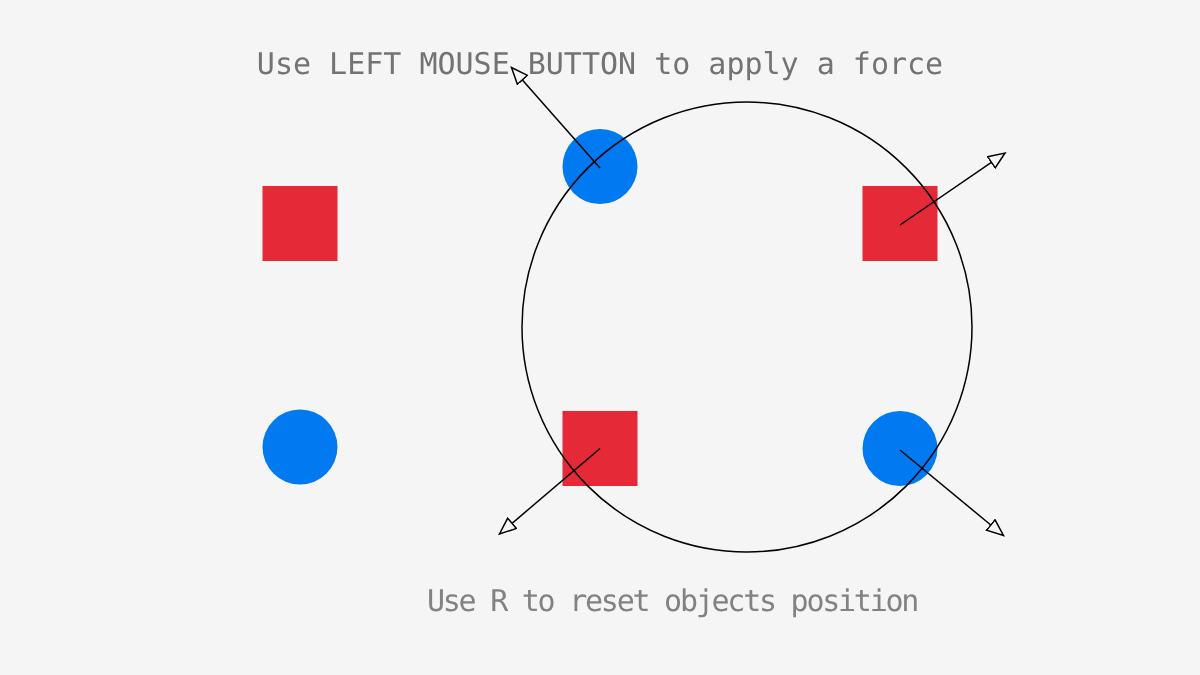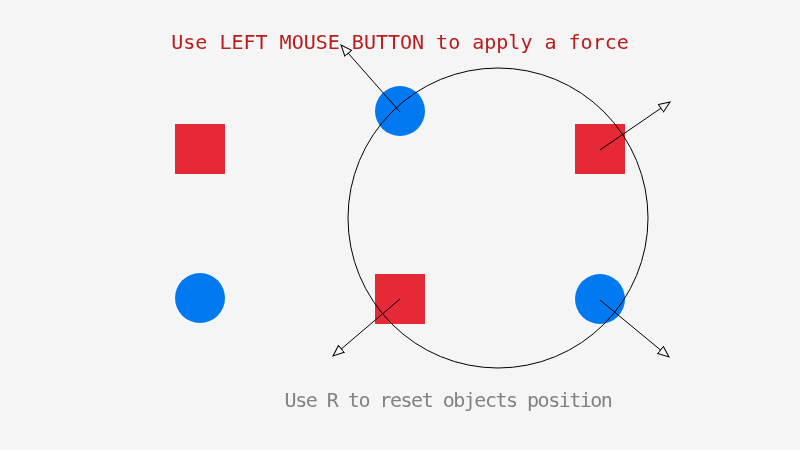--- a/index.html
+++ b/index.html
@@ -23,21 +23,21 @@
     user-select: none;
   }
   .hint-top { top: 32px; color: #c8c8c8; }
   .hint-bottom { top: 390px; color: #828282; letter-spacing: -1.5px; padding-left: 48px; }
   .scene { position: absolute; left: 0; top: 0; }
 </style>
 </head>
 <body>
 
 <div class="stage" style="background: rgb(245, 245, 245);">
-  <div class="hint hint-top" style="color: #b91c1c;">Use LEFT MOUSE BUTTON to apply a force</div>
+  <div class="hint hint-top" style="color: #737373;">Use LEFT MOUSE BUTTON to apply a force</div>
 
   <div class="hint hint-bottom" style="color: rgb(130, 130, 130);">Use R to reset objects position</div>
 
   <svg class="scene" width="800" height="450" viewBox="0 0 800 450" xmlns="http://www.w3.org/2000/svg">
     <defs>
       <marker id="arrowhead" markerWidth="14" markerHeight="12" refX="0.5" refY="5" orient="auto" markerUnits="userSpaceOnUse">
         <path d="M0.5,0.5 L11.5,5 L0.5,9.5 Z" fill="none" stroke="#000000" stroke-width="1"></path>
       </marker>
     </defs>
     <g>

